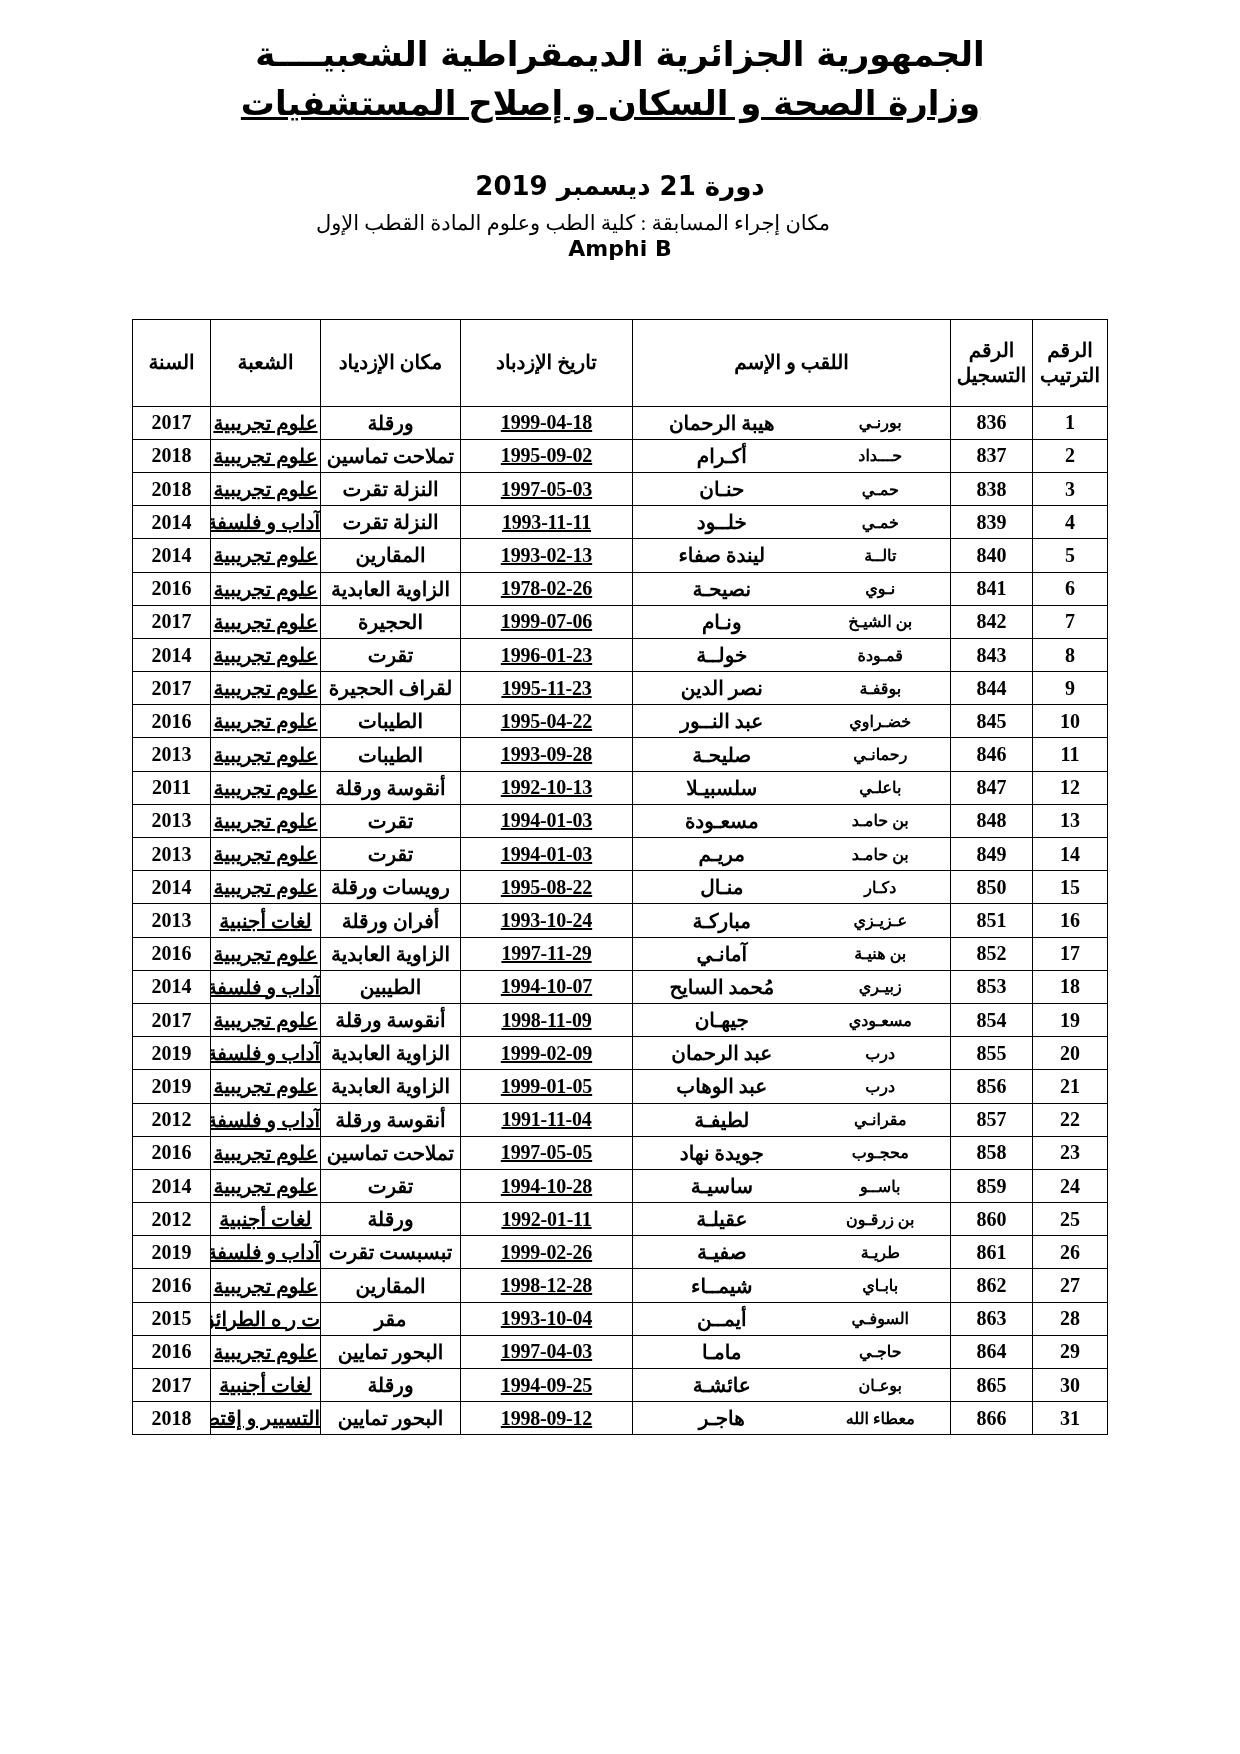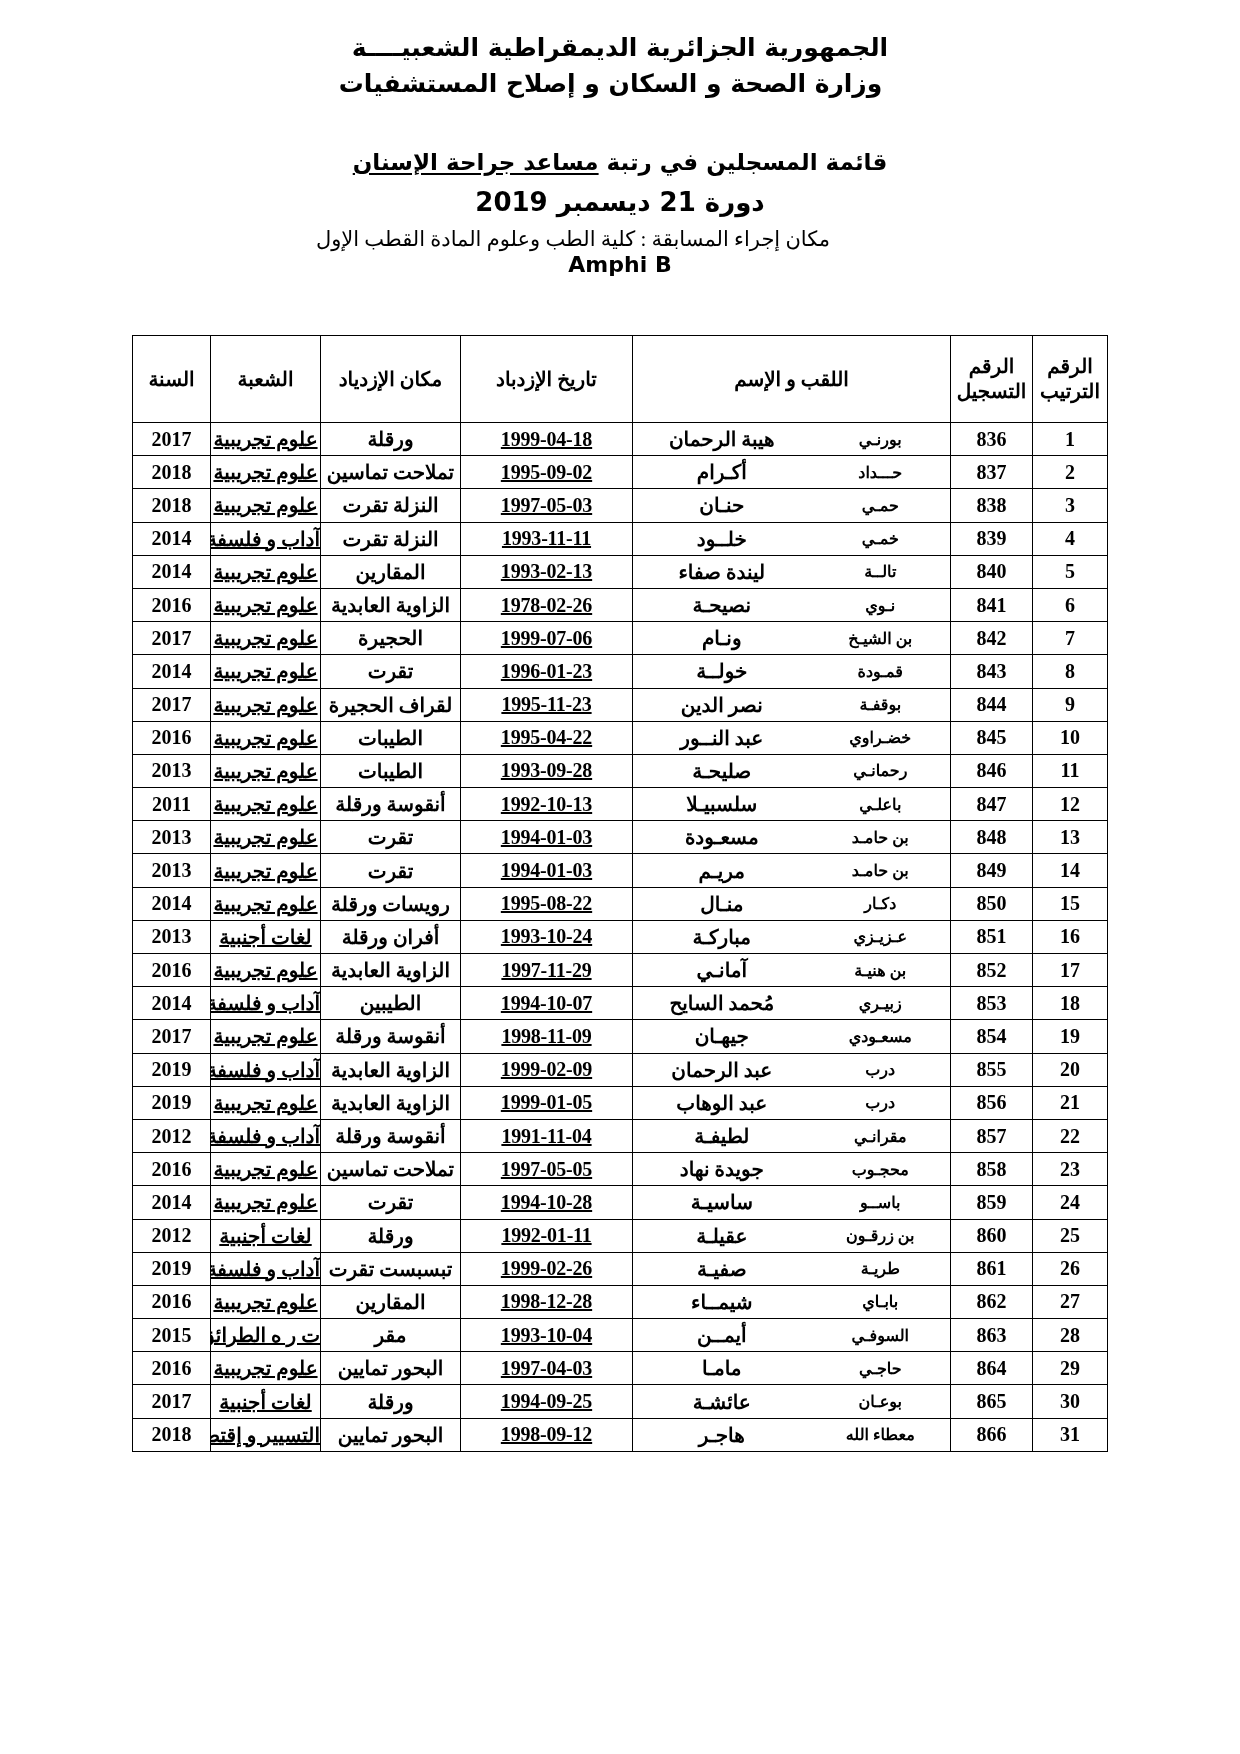--- a/index.html
+++ b/index.html
@@ -25,28 +25,28 @@
   }
 
   
   .header-block {
     text-align: center;
     padding-top: 30px;
   }
   .gov-line {
     font-family: "DejaVu Sans", "Liberation Sans", sans-serif;
     font-weight: bold;
-    font-size: 25px;
+    font-size: 34px;
     line-height: 1.45;
     letter-spacing: 0px;
     direction: rtl;
     white-space: nowrap;
   }
   .gov-line-1 { padding-right: 0px; }
-  .gov-line-2 { padding-right: 19px; }
+  .gov-line-2 { padding-right: 19px; text-decoration: underline; }
 
   .title-block {
     text-align: center;
     margin-top: 42px;
     direction: rtl;
   }
   .doc-title {
     font-family: "DejaVu Sans", "Liberation Sans", sans-serif;
     font-size: 23px;
     font-weight: bold;
@@ -179,21 +179,20 @@
 <body>
 
 <div class="page">
 
   <div class="header-block">
     <div class="gov-line gov-line-1">الجمهورية الجزائرية  الديمقراطية الشعبيــــة</div>
     <div class="gov-line gov-line-2">وزارة الصحة و السكان و إصلاح المستشفيات</div>
   </div>
 
   <div class="title-block">
-    <div class="doc-title"><span class="plain">قائمة المسجلين في رتبة </span><span class="underlined">مساعد جراحة الإسنان</span></div>
     <div class="doc-session">دورة 21 ديسمبر 2019</div>
     <div class="doc-location">مكان إجراء المسابقة : كلية الطب وعلوم المادة القطب الإول</div>
   </div>
 
   <div class="amphi">Amphi B</div>
 
   <div class="table-wrap">
     <table class="roster">
       <colgroup>
         <col class="c-rank">

